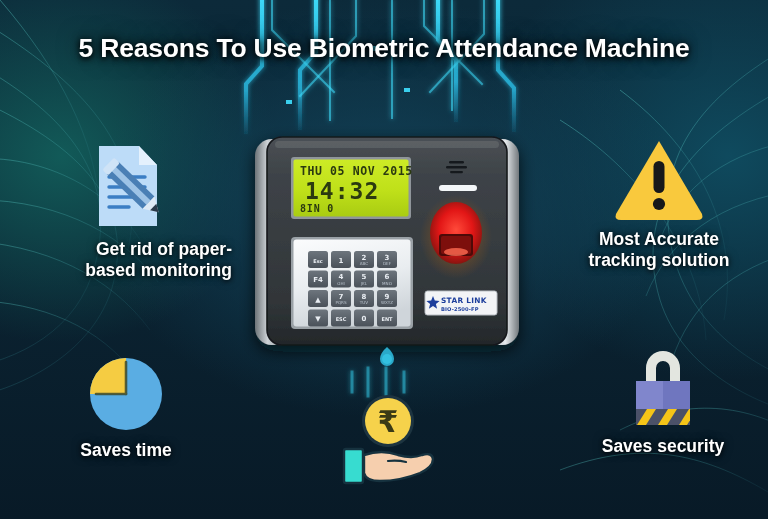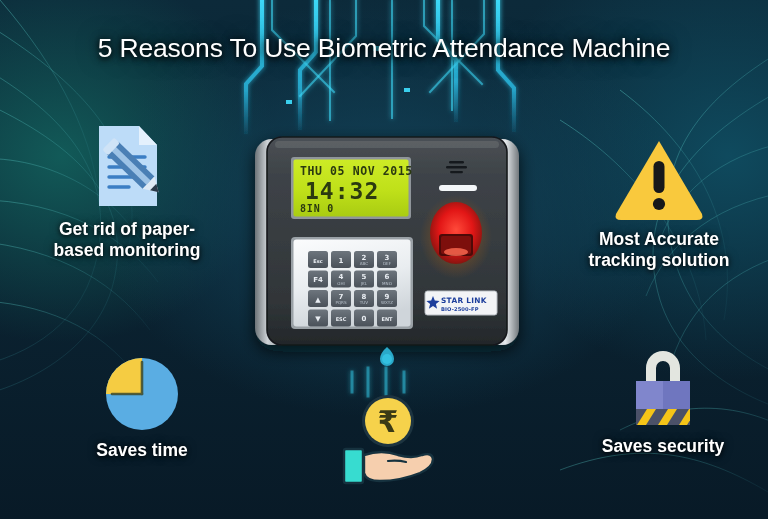--- a/index.html
+++ b/index.html
@@ -24,21 +24,21 @@
   }
 
   
   .bg-layer { position: absolute; inset: 0; pointer-events: none; }
   .bg-layer svg { width: 100%; height: 100%; display: block; }
 
   
   .title {
     position: absolute; top: 33px; left: 0; width: 768px;
     text-align: center;
-    font-size: 26.5px; font-weight: normal;
+    font-size: 26.5px; font-weight: bold;
     letter-spacing: -0.2px;
     color: #ffffff;
     text-shadow: 0 0 9px rgba(0,0,0,.85), 0 2px 5px rgba(0,0,0,.9), 0 0 22px rgba(0,0,0,.6);
     white-space: nowrap;
     z-index: 6;
   }
 
   
   .feature { position: absolute; z-index: 5; text-align: center; }
   .feature .icon-wrap {
@@ -47,23 +47,23 @@
   .feature .f-label {
     margin-top: 7px;
     color: #ffffff;
     font-size: 17.5px;
     font-weight: 600;
     line-height: 1.2;
     text-shadow: 0 1px 4px rgba(0,0,0,.85), 0 0 10px rgba(0,0,0,.6);
     white-space: pre-line;
   }
 
-  #feat-paper   { left: 22px;  top: 120px; width: 210px; }
+  #feat-paper   { left: 22px;  top: 140px; width: 210px; text-align: right; }
   #feat-accurate{ left: 556px; top: 136px; width: 206px; }
-  #feat-time    { left: 58px;  top: 355px; width: 168px; }
+  #feat-time    { left: 42px;  top: 355px; width: 168px; }
   #feat-money   { left: 302px; top: 393px; width: 172px; }
   #feat-security{ left: 570px; top: 343px; width: 186px; }
 
   
   #device {
     position: absolute;
     left: 253px; top: 133px;
     width: 268px; height: 218px;
     z-index: 7;
   }

